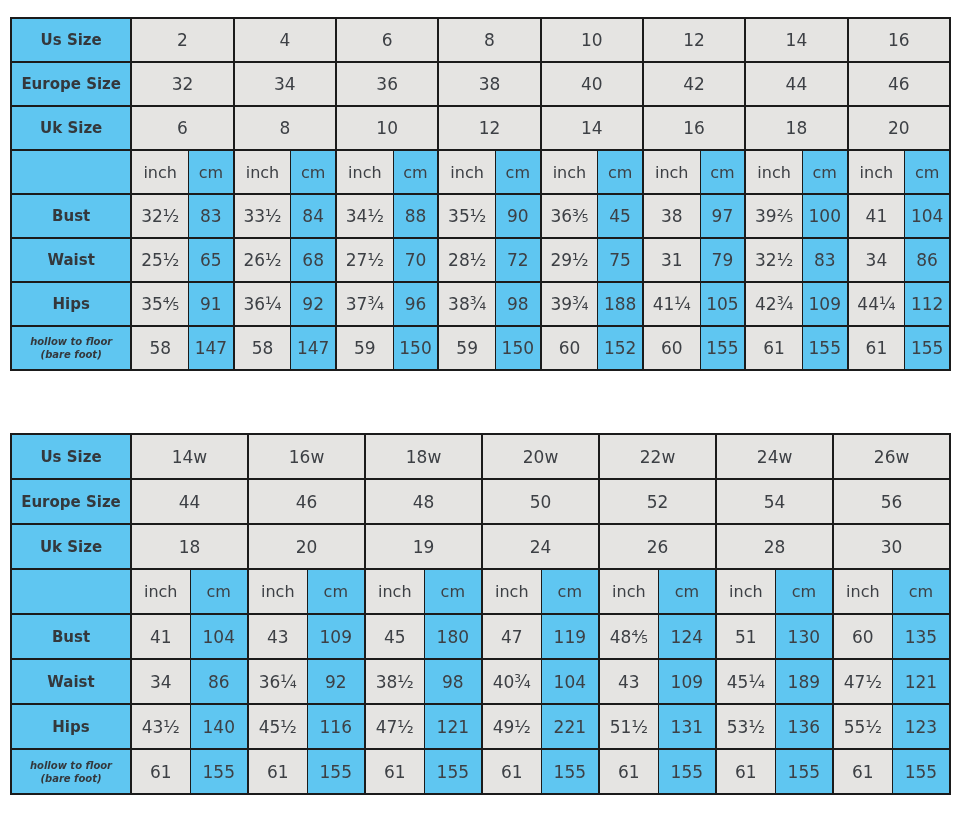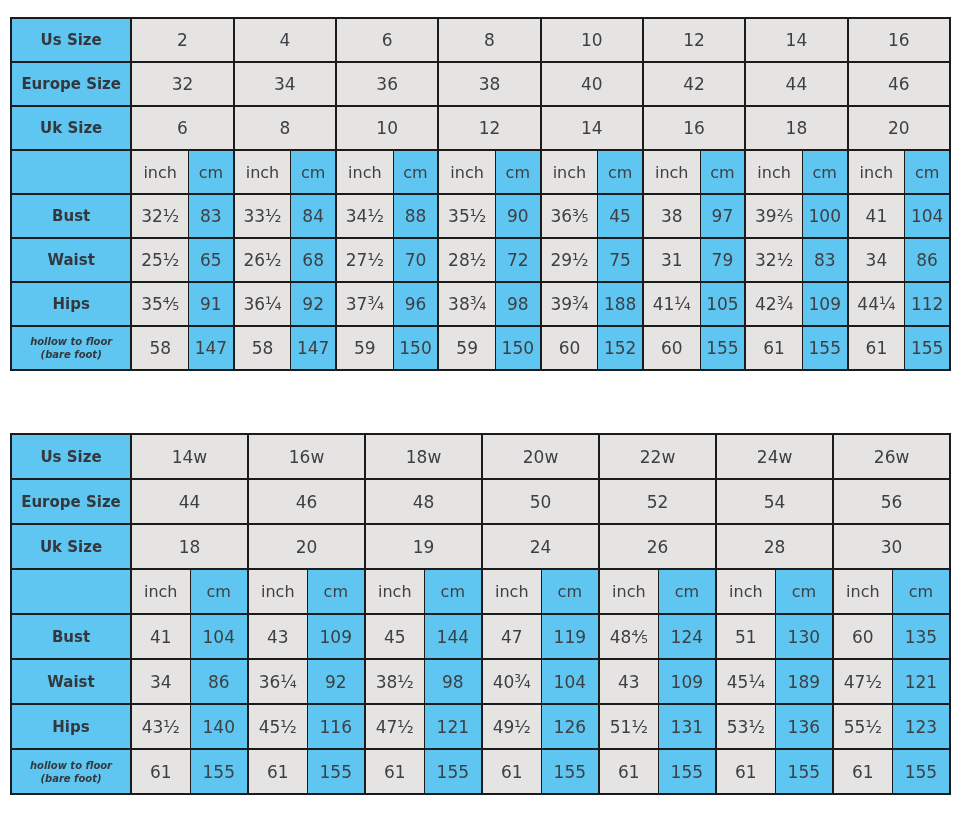--- a/index.html
+++ b/index.html
@@ -276,21 +276,21 @@
           <td class="unit-cell inch-cell group-start">inch</td>
           <td class="unit-cell cm-cell">cm</td>
         </tr>
         <tr style="height: 45px;">
           <th class="row-label">Bust</th>
           <td class="value-cell inch-cell group-start">41</td>
           <td class="value-cell cm-cell">104</td>
           <td class="value-cell inch-cell group-start">43</td>
           <td class="value-cell cm-cell">109</td>
           <td class="value-cell inch-cell group-start">45</td>
-          <td class="value-cell cm-cell">144</td>
+          <td class="value-cell cm-cell">180</td>
           <td class="value-cell inch-cell group-start">47</td>
           <td class="value-cell cm-cell">119</td>
           <td class="value-cell inch-cell group-start">48⅘</td>
           <td class="value-cell cm-cell">124</td>
           <td class="value-cell inch-cell group-start">51</td>
           <td class="value-cell cm-cell">130</td>
           <td class="value-cell inch-cell group-start">60</td>
           <td class="value-cell cm-cell">135</td>
         </tr>
         <tr style="height: 45px;">
@@ -312,21 +312,21 @@
         </tr>
         <tr style="height: 45px;">
           <th class="row-label">Hips</th>
           <td class="value-cell inch-cell group-start">43½</td>
           <td class="value-cell cm-cell">140</td>
           <td class="value-cell inch-cell group-start">45½</td>
           <td class="value-cell cm-cell">116</td>
           <td class="value-cell inch-cell group-start">47½</td>
           <td class="value-cell cm-cell">121</td>
           <td class="value-cell inch-cell group-start">49½</td>
-          <td class="value-cell cm-cell">126</td>
+          <td class="value-cell cm-cell">221</td>
           <td class="value-cell inch-cell group-start">51½</td>
           <td class="value-cell cm-cell">131</td>
           <td class="value-cell inch-cell group-start">53½</td>
           <td class="value-cell cm-cell">136</td>
           <td class="value-cell inch-cell group-start">55½</td>
           <td class="value-cell cm-cell">123</td>
         </tr>
         <tr style="height: 45px;">
           <th class="row-label small">hollow to floor
 (bare foot)</th>

